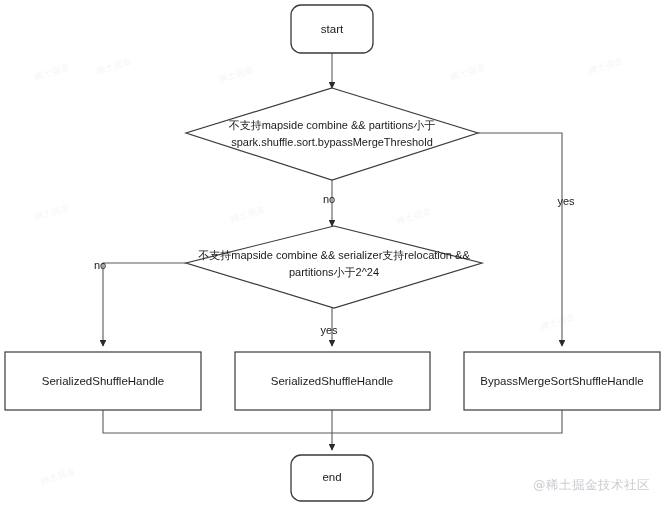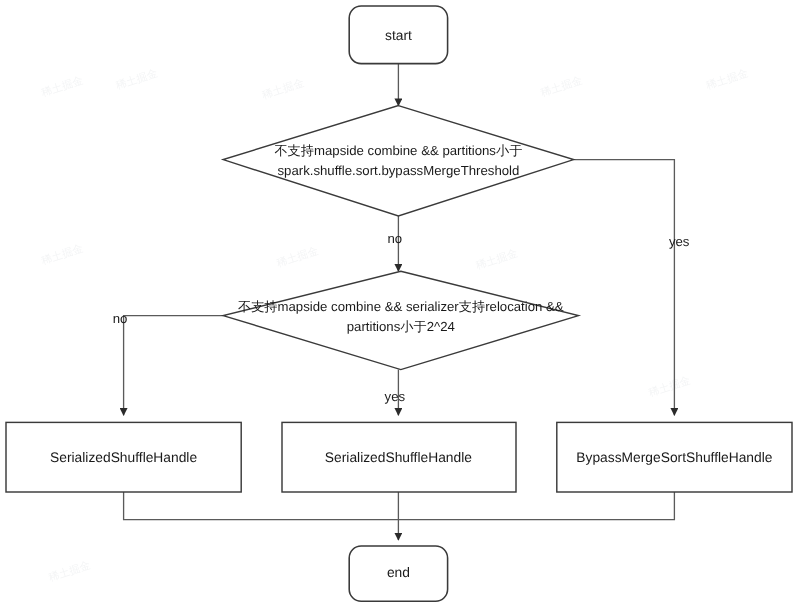--- a/index.html
+++ b/index.html
@@ -153,13 +153,14 @@
 
     <rect class="terminator" x="291" y="455" width="82" height="46" rx="10" ry="10"></rect>
     <text class="term-text" x="332" y="478">end</text>
 
     <text class="edge-label" x="329" y="200">no</text>
     <text class="edge-label" x="566" y="202">yes</text>
     <text class="edge-label" x="100" y="266">no</text>
     <text class="edge-label" x="329" y="331">yes</text>
   </svg>
 
+  <div class="watermark-main">@稀土掘金技术社区</div>
 </div>
 
 </body></html>

